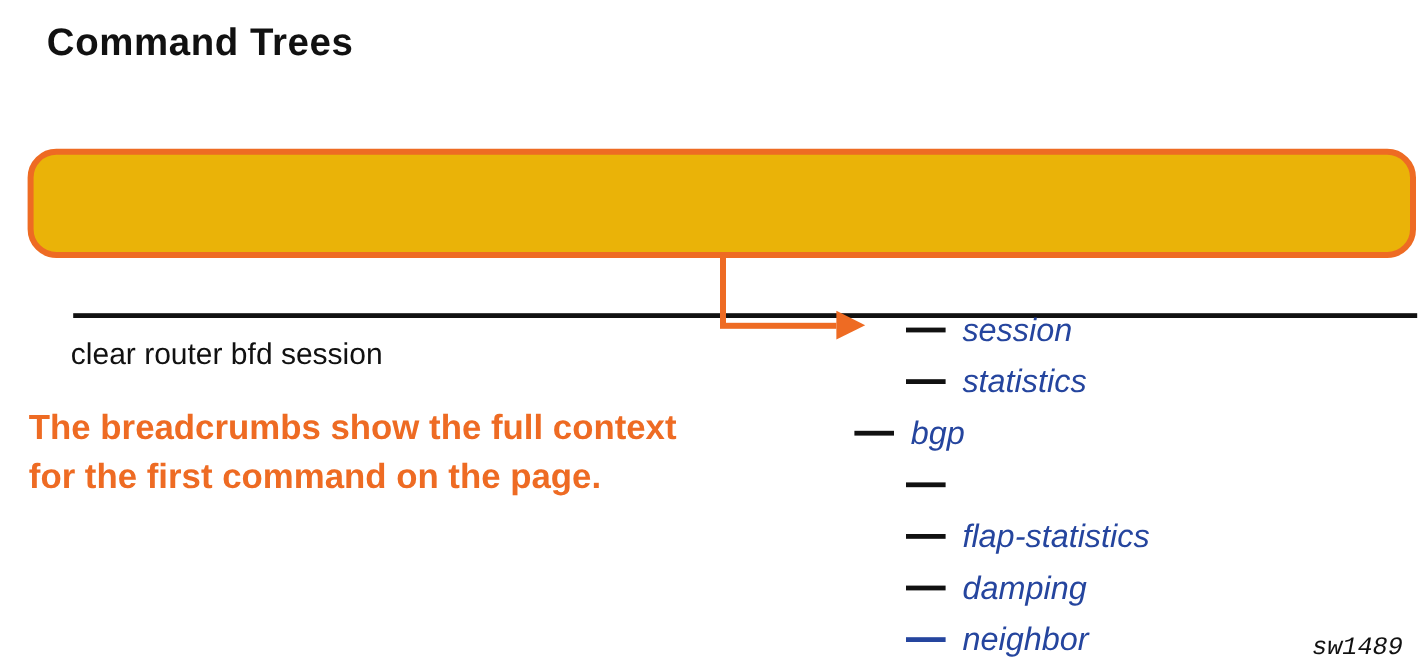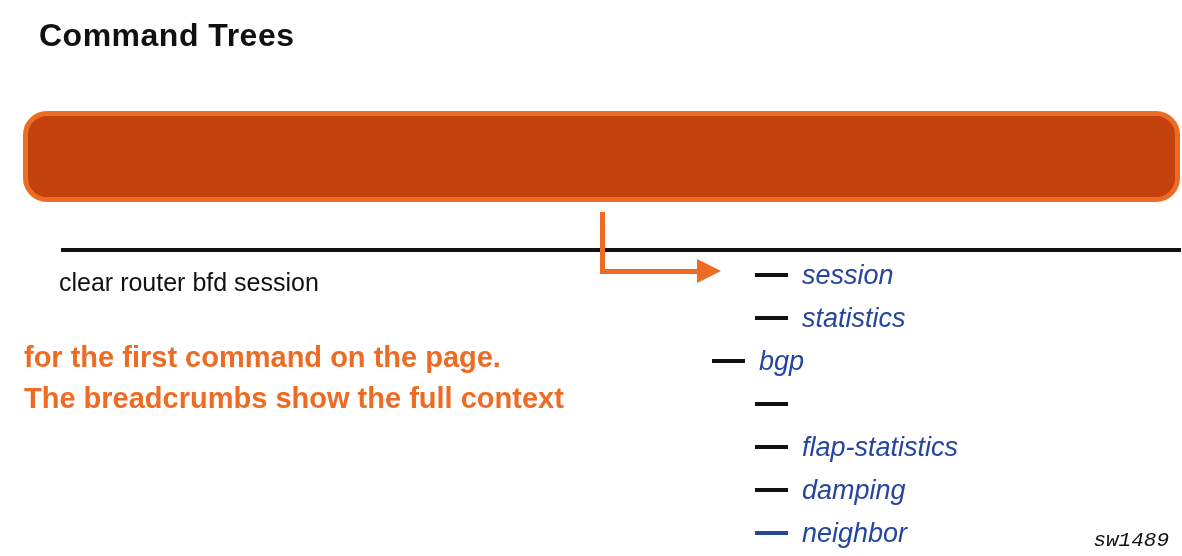--- a/index.html
+++ b/index.html
@@ -16,25 +16,25 @@
     overflow:hidden;
   }
   .page-title{
     position:absolute;left:30px;top:8px;
     font-size:32px;line-height:36px;
     color:var(--text-black,#111);
     letter-spacing:0.5px;
   }
   
   .bc-box{
-    position:absolute;left:14px;top:102px;
+    position:absolute;left:14px;top:115px;
     width:1157px;height:91px;
     border:5px solid var(--accent-orange,#ee6b23);
     border-radius:24px;
-    background:#c2410c;
+    background:#eab308;
     text-align:right;
   }
   .bc-rule{
     position:absolute;left:30px;top:129px;
     width:1120px;height:4px;
     background:var(--text-black,#111);
   }
   .bc-command{
     position:absolute;left:28px;top:148px;
     font-size:25px;line-height:30px;
@@ -133,17 +133,17 @@
     <span class="dash"></span>
     <span class="tree-label">damping</span>
   </div>
   <div class="tree-row level-2" data-dash="blue">
     <span class="dash"></span>
     <span class="tree-label">neighbor</span>
   </div>
 </div>
 
 <div class="annotation">
+  <div>The breadcrumbs show the full context</div>
   <div>for the first command on the page.</div>
-  <div>The breadcrumbs show the full context</div>
 </div>
 
 <div class="figure-id">sw1489</div>
 
 </body></html>

